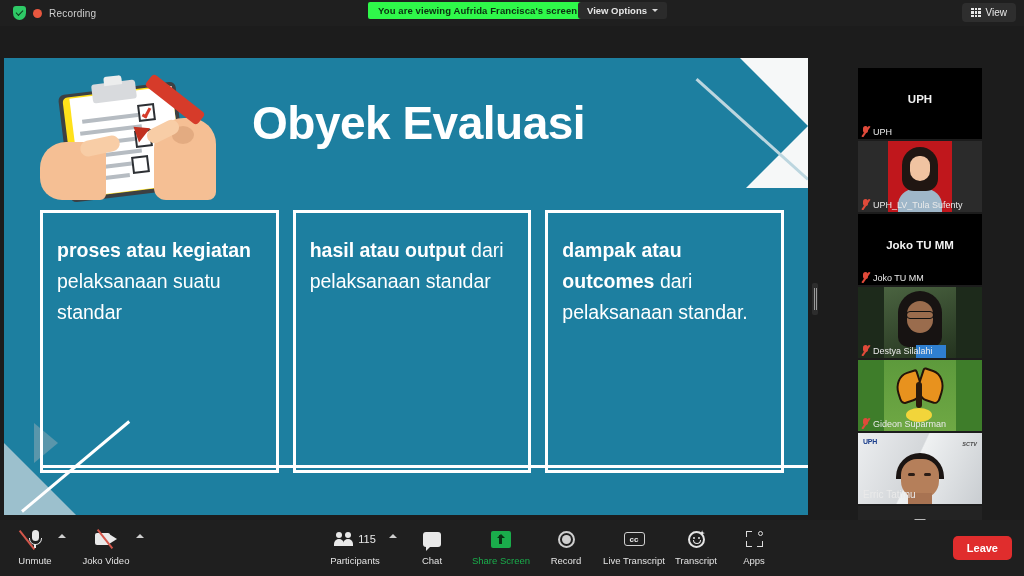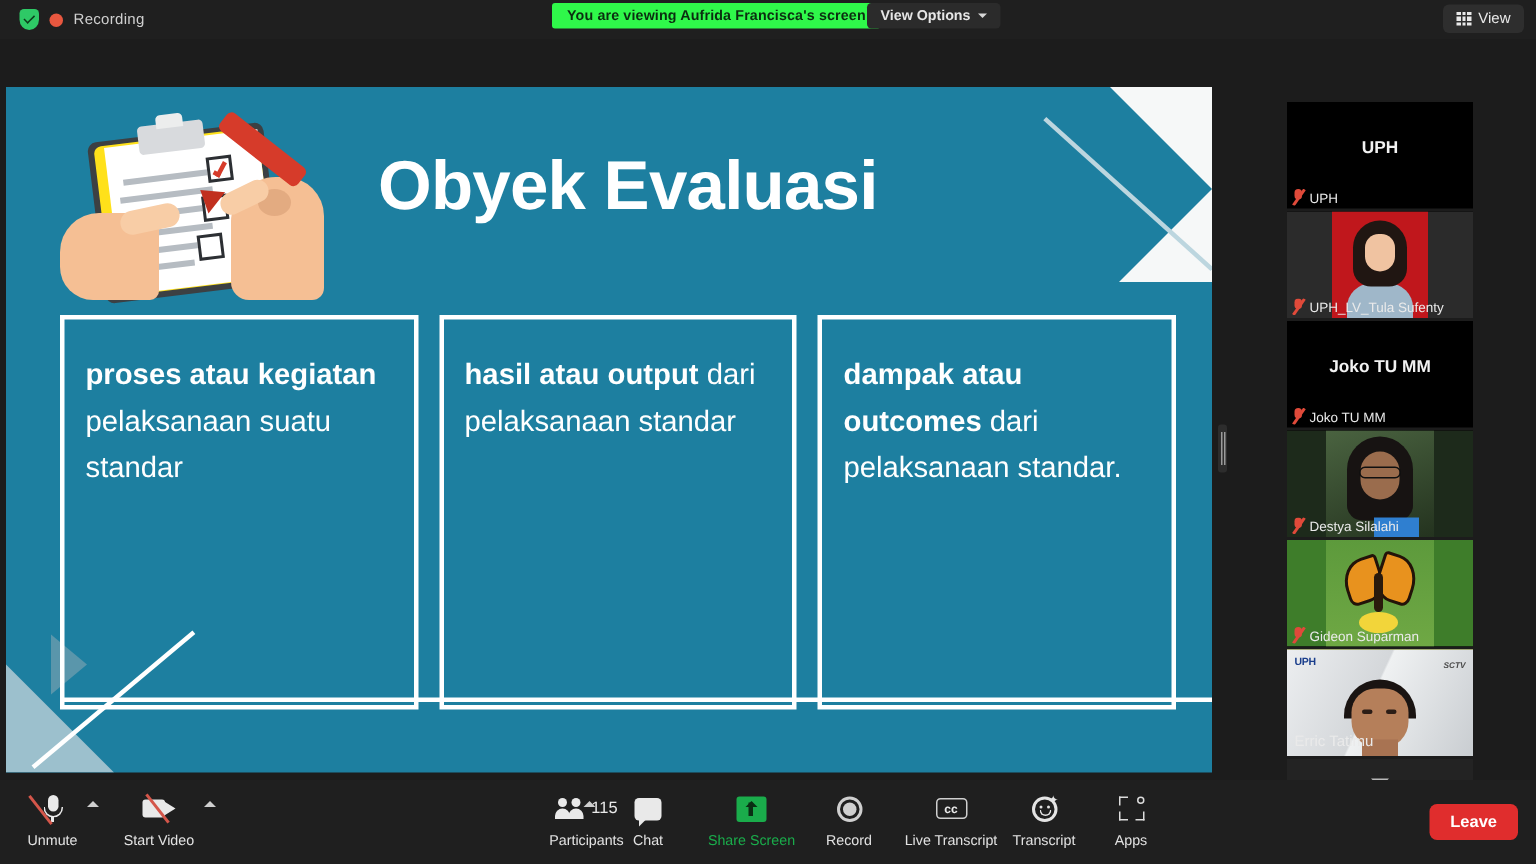--- a/index.html
+++ b/index.html
@@ -479,25 +479,25 @@
     <div class="caret-up" style="left:58px;"></div>
 
     <div class="tb-item" style="left:76px; width:60px;">
       <div class="tb-ico">
         <span class="ic-cam">
             <span class="bd"></span>
             <span class="ln"></span>
             <span class="slash" style="left:9px; top:-4px;"></span>
           </span>
       </div>
-      <div class="lbl">Start Video</div>
+      <div class="lbl">Joko Video</div>
     </div>
     <div class="caret-up" style="left:136px;"></div>
 
-    <div class="tb-item" style="left:325px; width:60px;margin-left:36px;">
+    <div class="tb-item" style="left:325px; width:60px;">
       <div class="tb-ico">
         <span class="ic-ppl">
             <span class="h1"></span>
             <span class="h2"></span>
             <span class="b1"></span>
             <span class="b2"></span>
           </span>
         <span class="cnt">115</span>
       </div>
       <div class="lbl">Participants</div>

